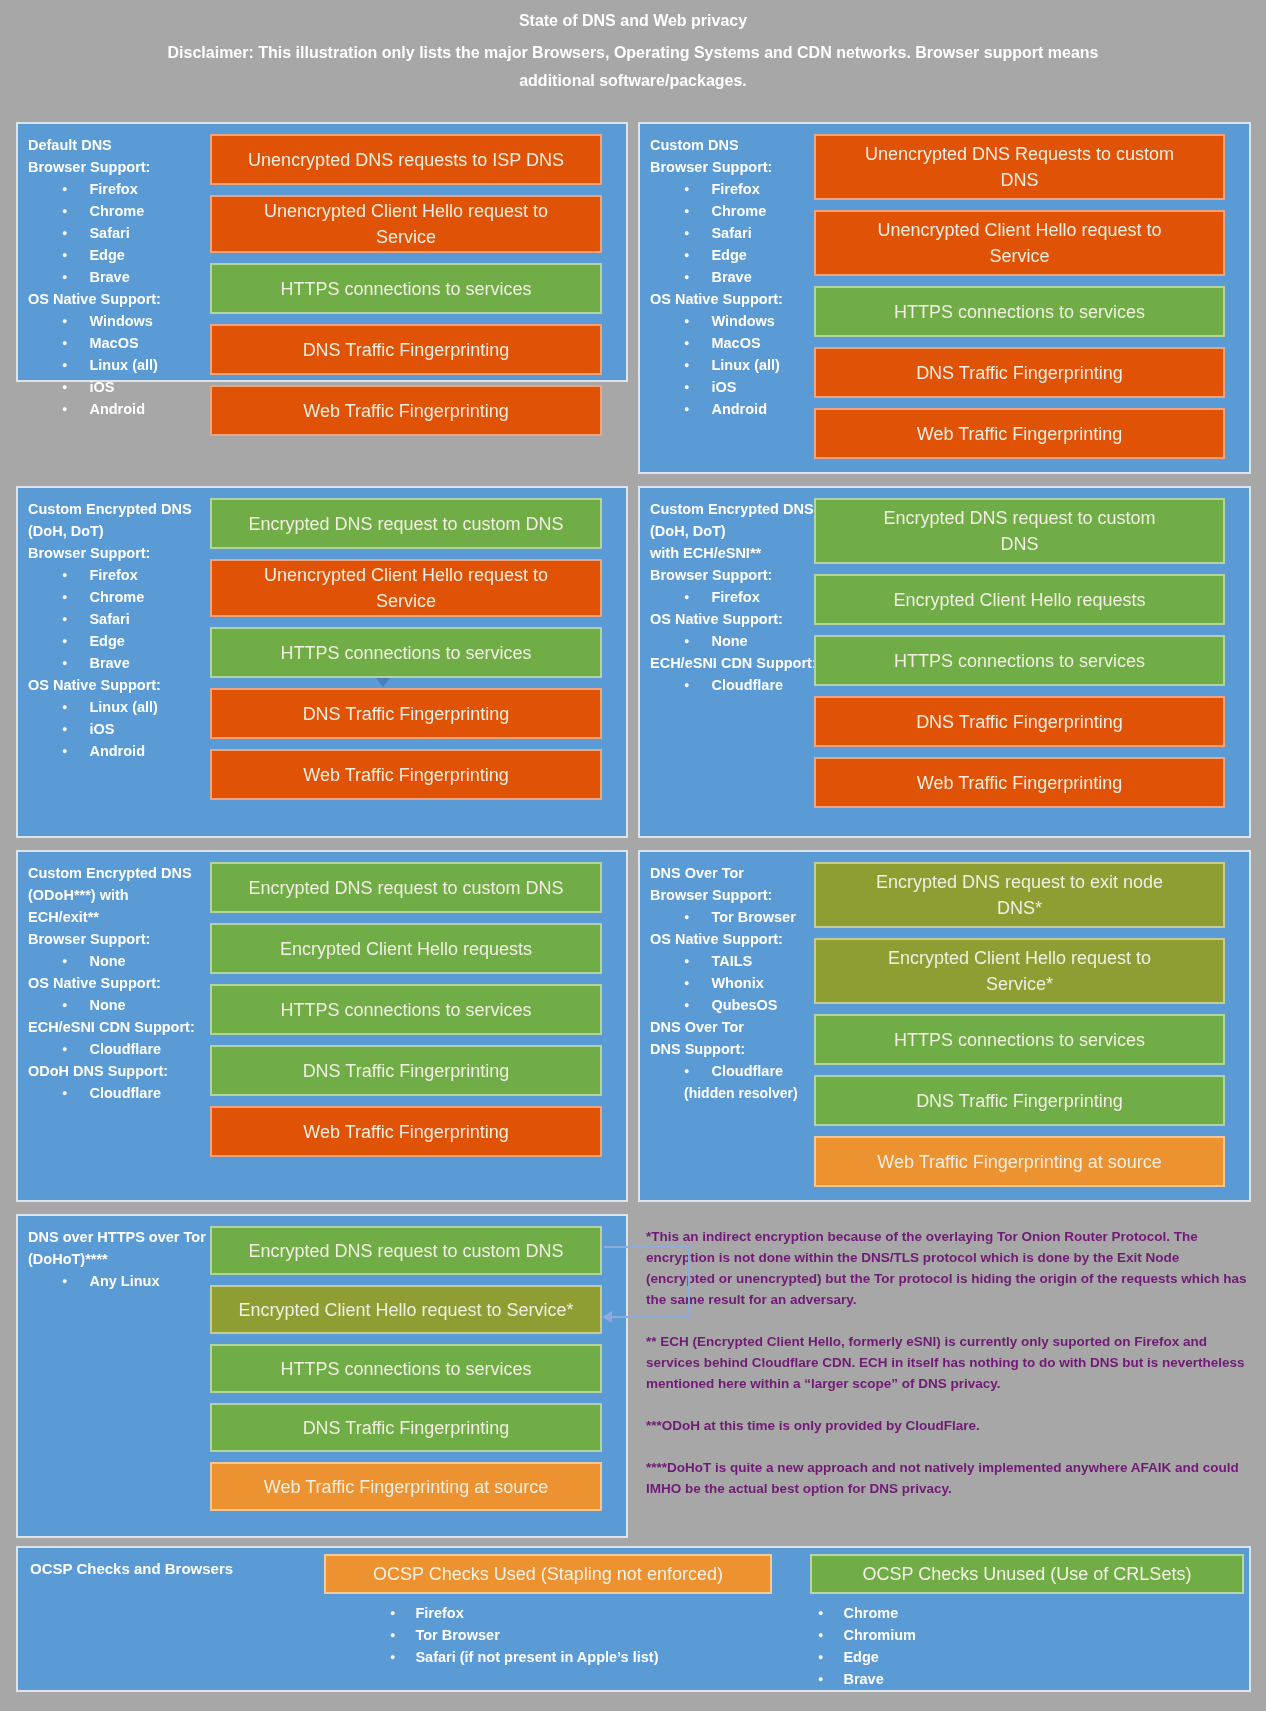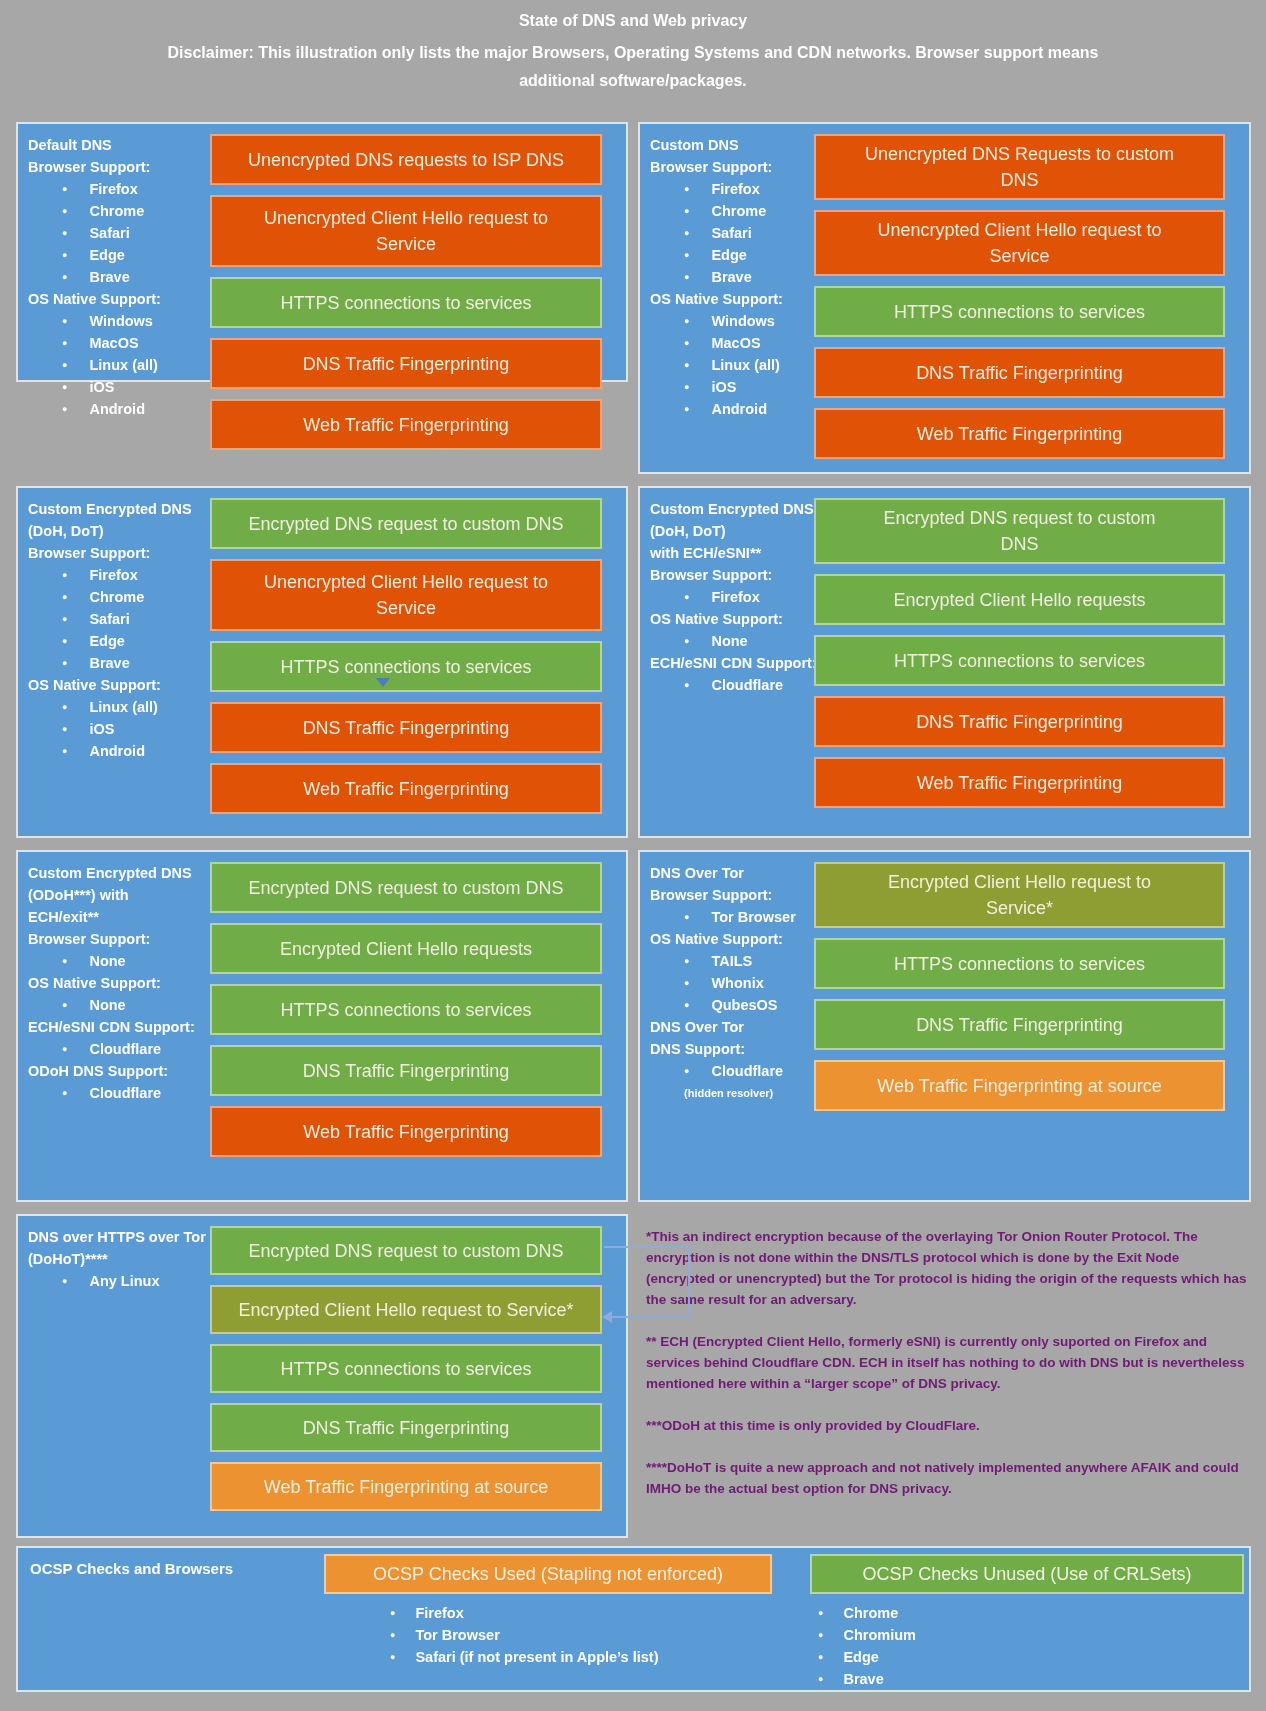--- a/index.html
+++ b/index.html
@@ -15,26 +15,26 @@
   .panel{
     position:absolute;background:#5b9bd5;border:2px solid #dde4ec;box-sizing:border-box;
     display:flex;align-items:flex-start;padding:8px 10px;color:#fff;
   }
   .sidebar{flex-shrink:0;padding-top:2px}
   .pL .sidebar{width:170px}
   .pR .sidebar{width:152px}
   .side-h{font-size:14.5px;font-weight:bold;line-height:22px;white-space:nowrap}
   .side-b{display:flex;padding-left:34px;font-size:14.5px;font-weight:bold;line-height:22px}
   .side-b .dot{font-size:9px;margin-right:22px;align-self:center}
-  .side-p{font-size:11px;font-weight:bold;line-height:22px;padding-left:34px;white-space:nowrap}
+  .side-p{font-size:14px;font-weight:bold;line-height:22px;padding-left:34px;white-space:nowrap}
   .bars{flex:1;display:flex;flex-direction:column;gap:10px;margin:2px 14px 0 12px}
   .bar{
     min-height:51px;display:flex;align-items:center;justify-content:center;text-align:center;
     font-size:18px;line-height:26px;color:#f2efe2;
-    border:2px solid rgba(255,255,255,.48);box-sizing:border-box;padding:8px 22px;
+    border:2px solid rgba(255,255,255,.48);box-sizing:border-box;padding:1px 22px;
   }
   .pR .bar{padding:5px 46px}
   .p6 .bar{min-height:49px}
 
   .p0{left:16px;top:122px;width:612px;height:260px}
   .p1{left:638px;top:122px;width:613px;height:352px}
   .p2{left:16px;top:486px;width:612px;height:352px}
   .p3{left:638px;top:486px;width:613px;height:352px}
   .p4{left:16px;top:850px;width:612px;height:352px}
   .p5{left:638px;top:850px;width:613px;height:352px}
@@ -317,20 +317,21 @@
         </div>
         <div class="side-h">DNS Over Tor</div>
         <div class="side-h">DNS Support:</div>
         <div class="side-b">
           <div class="dot" style="display: inline;">●</div>
           <div class="lbl">Cloudflare</div>
         </div>
         <div class="side-p">(hidden resolver)</div>
       </div>
     <div class="bars">
+        <div class="bar" style="background: rgb(143, 158, 51);">Encrypted DNS request to exit node DNS*</div>
         <div class="bar" style="background: rgb(143, 158, 51);">Encrypted Client Hello request to Service*</div>
         <div class="bar" style="background: rgb(112, 173, 71);">HTTPS connections to services</div>
         <div class="bar" style="background: rgb(112, 173, 71);">DNS Traffic Fingerprinting</div>
         <div class="bar" style="background: rgb(237, 146, 48);">Web Traffic Fingerprinting at source</div>
       </div>
   </div>
     <div class="panel p6 pL">
     <div class="sidebar">
         <div class="side-h">DNS over HTTPS over Tor</div>
         <div class="side-h">(DoHoT)****</div>

